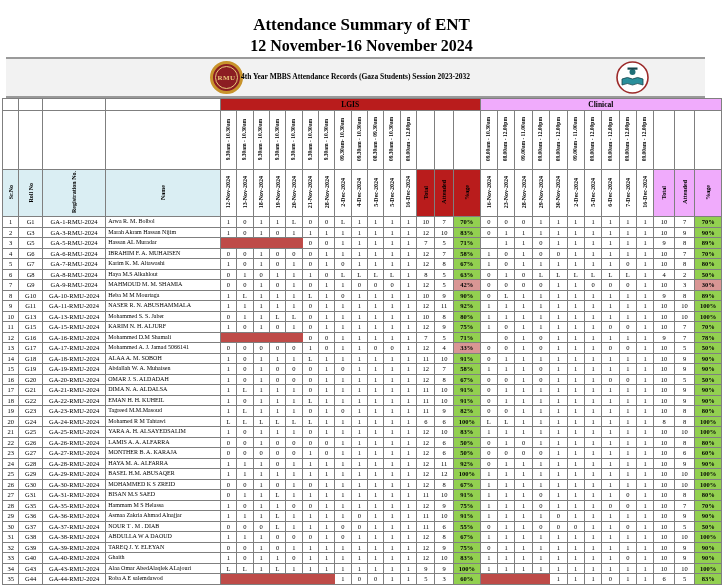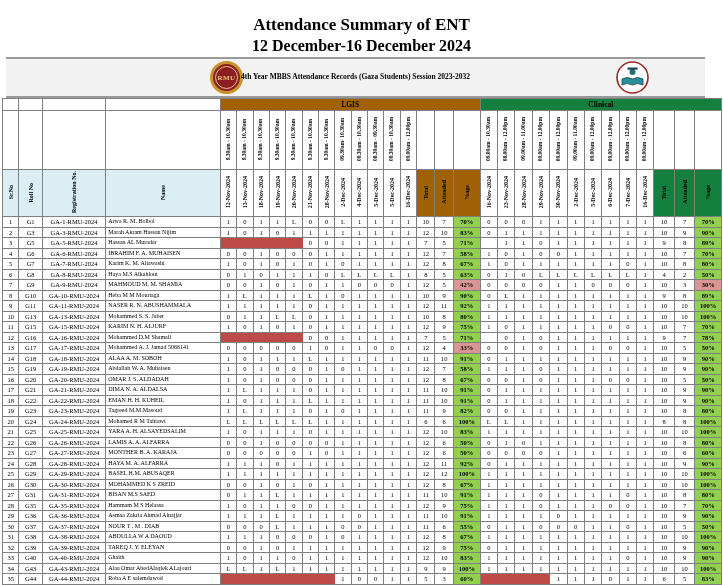--- a/index.html
+++ b/index.html
@@ -8,38 +8,38 @@
   .title2{font-size:16px;font-weight:bold;text-align:center;line-height:21px;}
   .banner{position:relative;height:37px;background:#f2f2f2;border-top:2px solid #9a9a9a;border-bottom:2px solid #9a9a9a;margin:1px 18px 0 6px;}
   .banner-text{position:absolute;left:0;right:0;top:13px;text-align:center;font-size:7.5px;font-weight:bold;}
   .logoL{position:absolute;left:204px;top:2px;width:33px;height:33px;border-radius:50%;background:#8c1d22;border:3px solid #c8932b;box-sizing:border-box;display:flex;align-items:center;justify-content:center;}
   .logoL .inner{color:#e8c87a;font-size:7px;font-weight:bold;letter-spacing:.5px;border:1px solid #e8c87a;border-radius:50%;width:21px;height:21px;display:flex;align-items:center;justify-content:center;}
   .logoR{position:absolute;right:56px;top:2px;width:33px;height:33px;}
   table.att{border-collapse:collapse;table-layout:fixed;margin-left:2px;width:720px;border:1.5px solid #595959;}
   td{border:1px solid #7f7f7f;padding:0;text-align:center;vertical-align:middle;font-size:6.5px;line-height:1;overflow:hidden;white-space:nowrap;}
   tr.ent-row td{height:10px;font-size:7px;font-weight:bold;}
   tr.grp-row td{height:11px;font-size:7.5px;font-weight:bold;}
-  td.lgis-hdr{background:#a16207;margin-left:16px;}
-  td.clin-hdr{background:#15803d;}
+  td.lgis-hdr{background:#b91c1c;margin-left:16px;}
+  td.clin-hdr{background:#f0abfc;}
   tr.time-row td{height:58px;}
   tr.date-row td{height:46px;}
   .vtext{writing-mode:vertical-rl;transform:rotate(180deg);display:inline-block;font-weight:bold;font-size:5.5px;max-height:56px;}
   tr.date-row .vtext{font-size:6px;max-height:44px;}
   td.cyan{background:#daeef3;}
   tr.data td{height:9.5px;line-height:9.5px;}
   tr.data td.name{text-align:left;padding-left:2px;font-size:6px;}
   td.redcell{background:#be4b48;border-left-color:#be4b48;border-right-color:#be4b48;}
   td.pg{background:#92d050;font-weight:bold;}
   td.pr{background:#d99694;font-weight:bold;}
 </style>
 </head>
 <body>
 
 <div class="title1">Attendance Summary of ENT</div>
-<div class="title2">12 December-16 December 2024</div>
+<div class="title2">12 November-16 November 2024</div>
 
 <div class="banner">
   <div class="logoL">
     <span class="inner">RMU</span>
   </div>
   <div class="banner-text">4th Year MBBS Attendance Records (Gaza Students) Session 2023-2032</div>
   <div class="logoR">
     <svg width="33" height="33" viewBox="0 0 33 33">
       <circle cx="16.5" cy="16.5" r="15.5" fill="#ffffff" stroke="#9c2a2a" stroke-width="1.6"></circle>
       <circle cx="16.5" cy="11" r="3" fill="#1f6f78"></circle>

